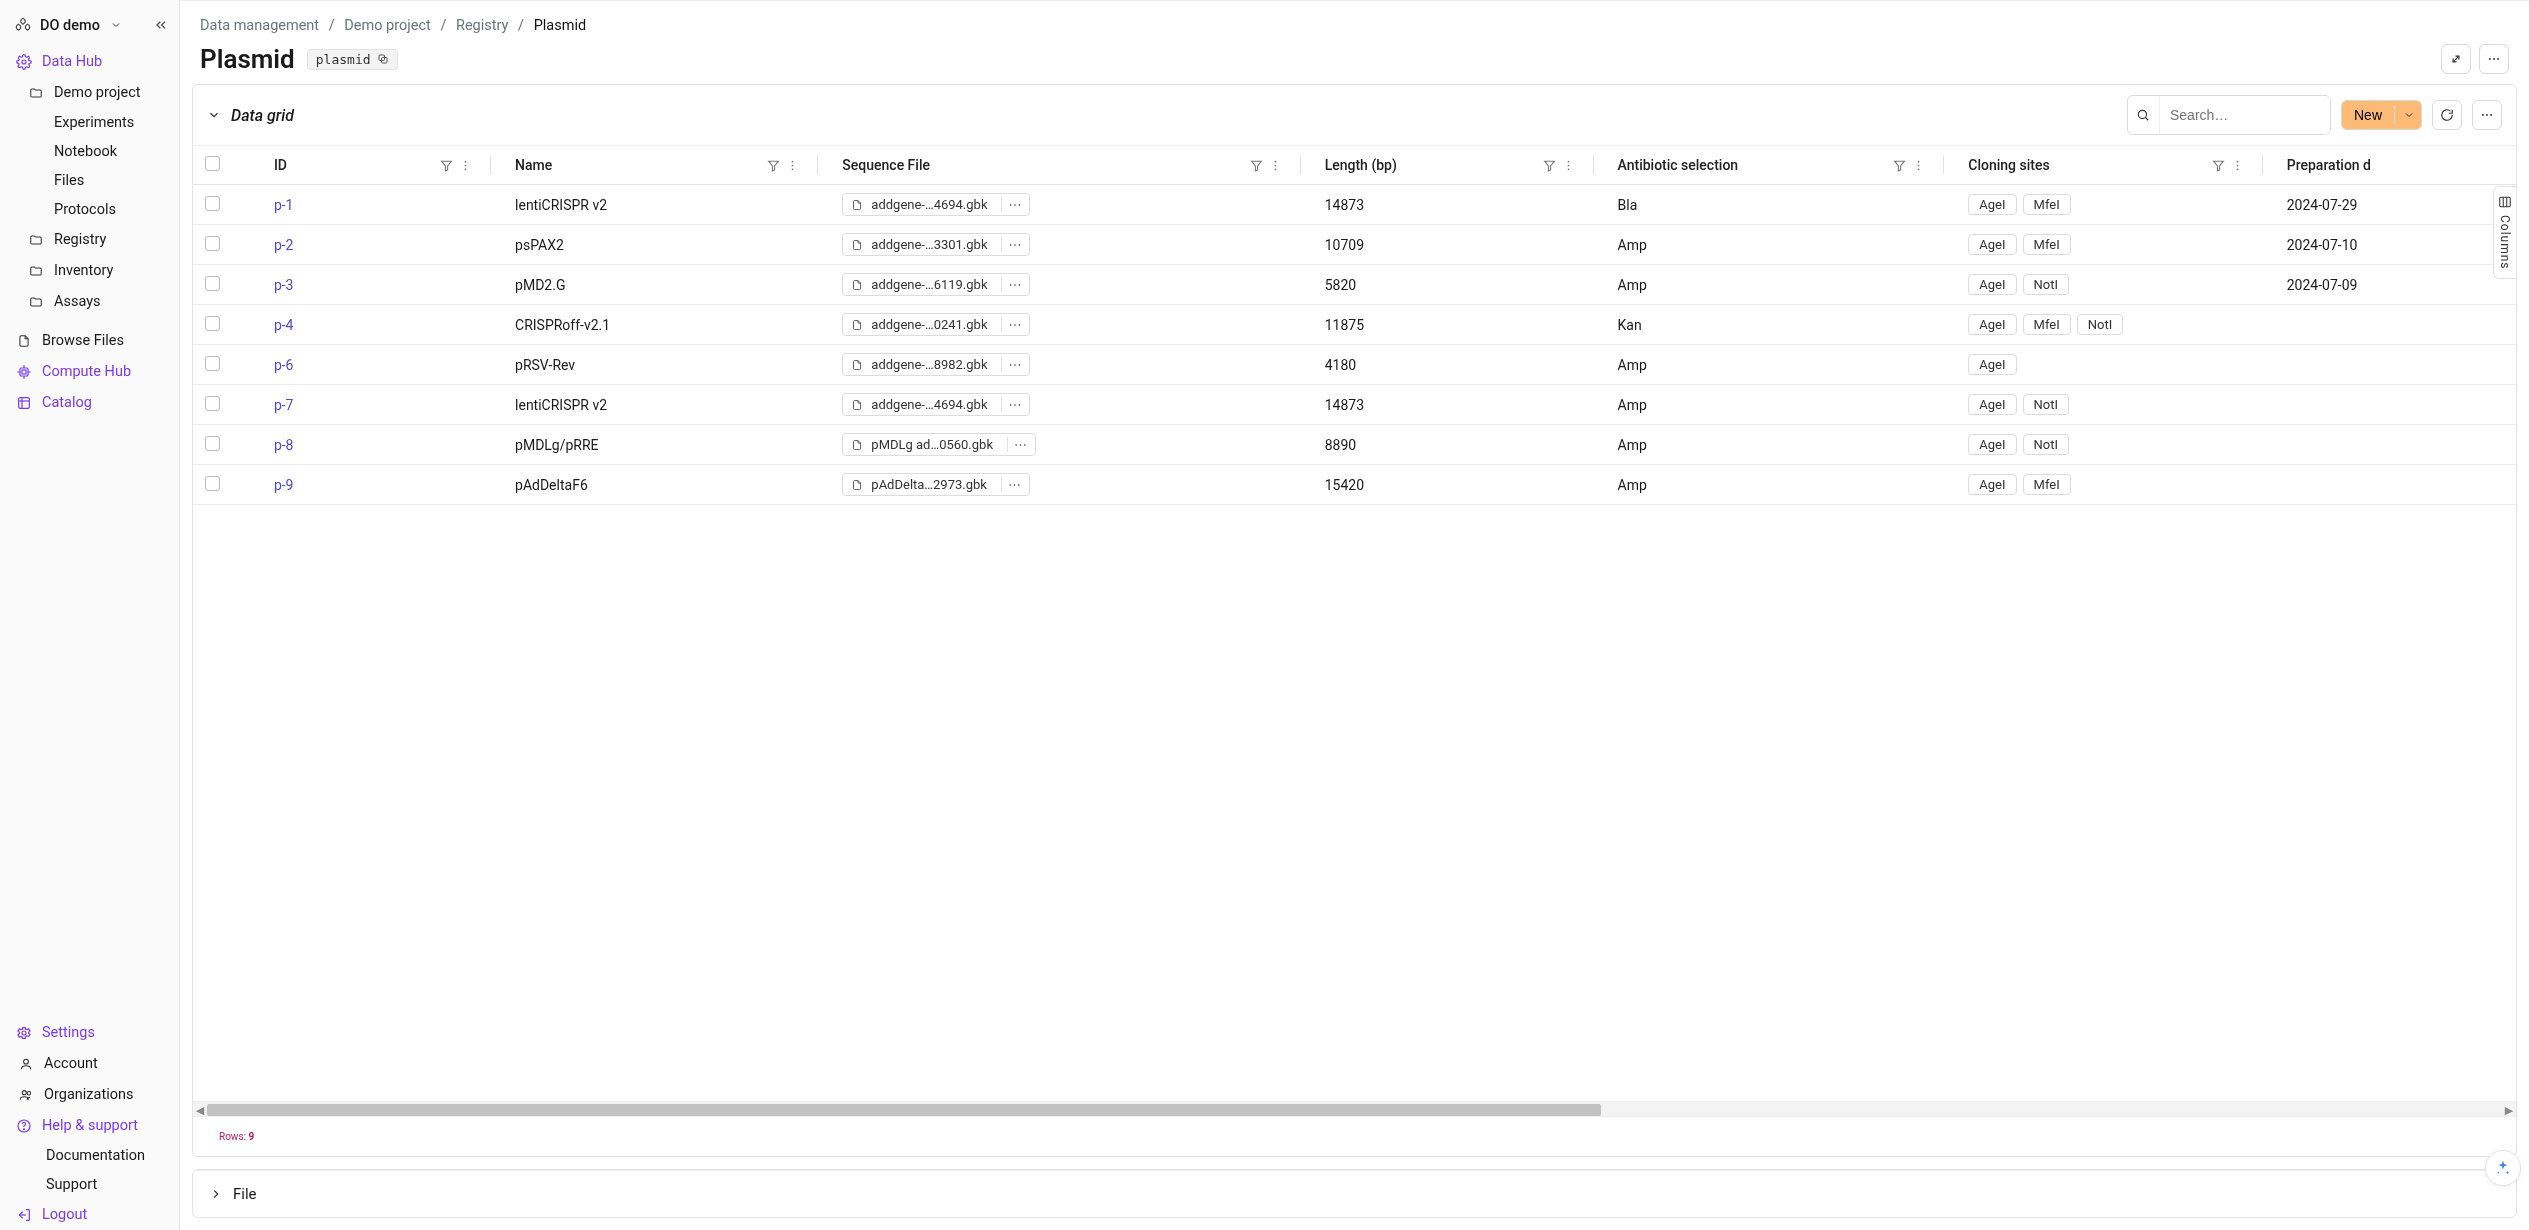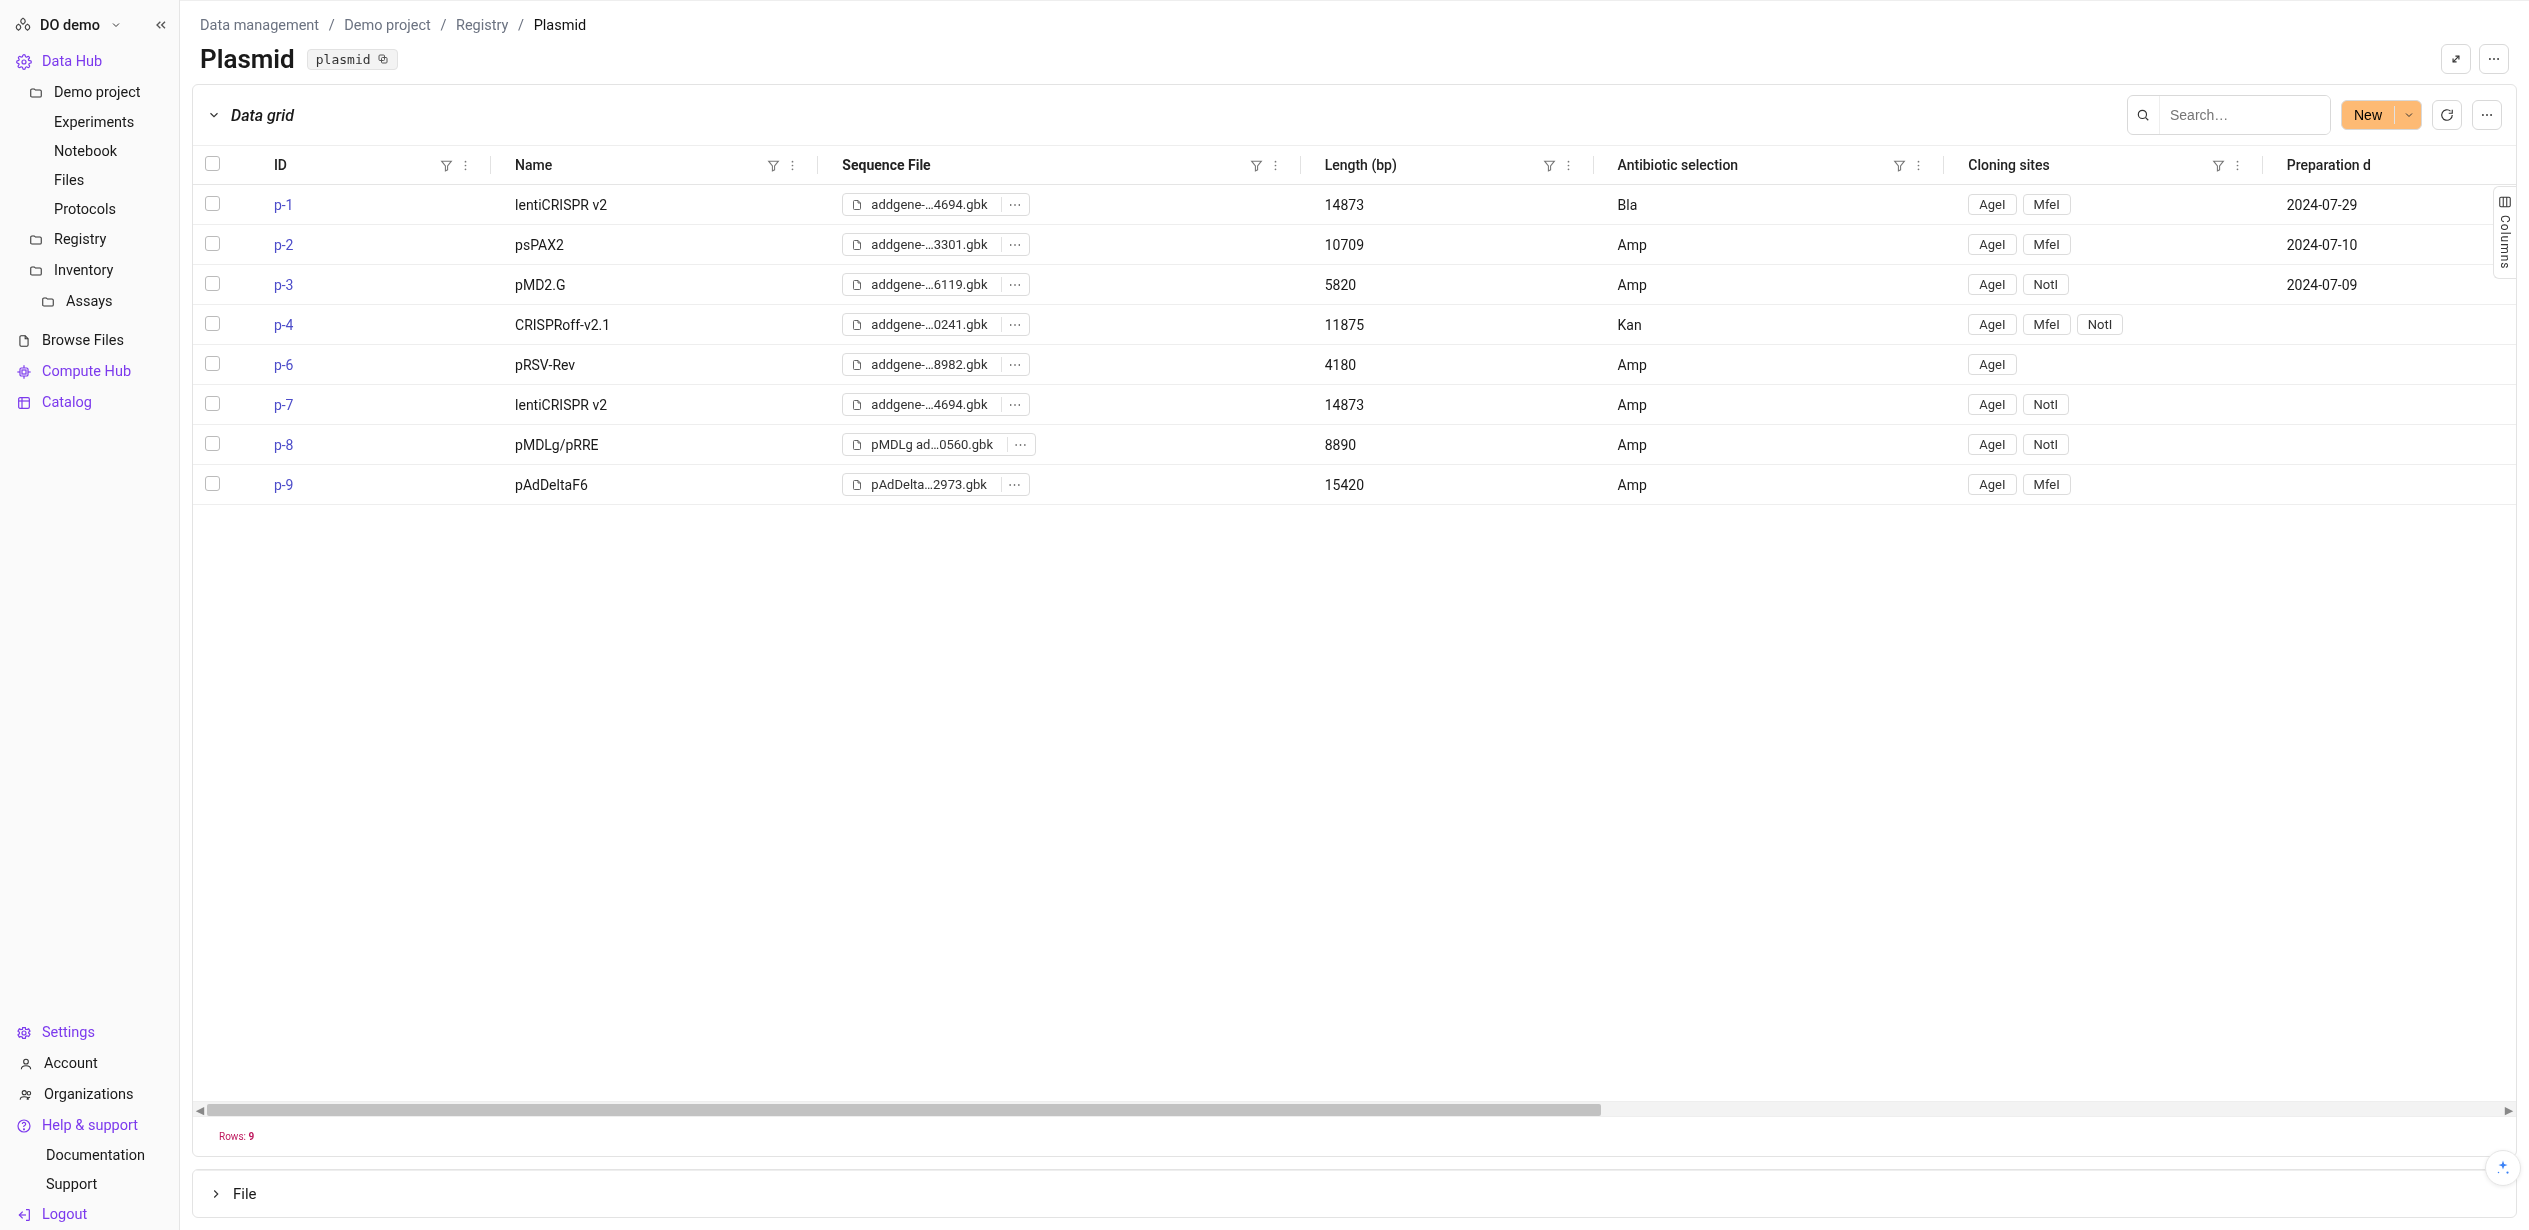--- a/index.html
+++ b/index.html
@@ -60,21 +60,21 @@
   
   .columns-tab { position:absolute; right:0; top:40px; background:#fff; border:1px solid #e3e3e3; border-right:none; border-radius:6px 0 0 6px; padding:8px 4px; display:flex; flex-direction:column; align-items:center; gap:6px; cursor:pointer; color:#333; }
   .columns-tab .lbl { writing-mode: vertical-rl; font-size:12px; letter-spacing:1px; }
   
   .fab { position:fixed; right:8px; bottom:44px; width:36px; height:36px; border-radius:50%; background:#fff; border:1px solid #e5e5e5; box-shadow:0 1px 4px rgba(0,0,0,0.08); display:flex; align-items:center; justify-content:center; cursor:pointer; }
   svg { display:block; }
   a { text-decoration:none; }
   th.col-check, td.col-check { width:40px; }
   th.col-id { width:140px; }
   th.col-name { width:190px; }
-  th.col-seq { width:280px;font-weight:bold; }
+  th.col-seq { width:280px; }
   th.col-len { width:170px; }
   th.col-ant { width:190px; }
   th.col-sites { width:180px; }
   th.col-prep { width:140px; }
   .muted { color:#6b7280; }
 </style>
 </head>
 <body>
 
 <div class="app">
@@ -133,21 +133,21 @@
         <span>Registry</span>
       </li>
       <li class="nav-item" style="padding-left:28px">
         <span class="icon">
             <svg width="14" height="14" viewBox="0 0 24 24" fill="none" stroke="#333" stroke-width="1.8">
               <path d="M3 7a2 2 0 0 1 2-2h4l2 2h8a2 2 0 0 1 2 2v8a2 2 0 0 1-2 2H5a2 2 0 0 1-2-2Z"></path>
             </svg>
           </span>
         <span>Inventory</span>
       </li>
-      <li class="nav-item" style="padding-left:40px">
+      <li class="nav-item" style="padding-left:28px">
         <span class="icon">
             <svg width="14" height="14" viewBox="0 0 24 24" fill="none" stroke="#333" stroke-width="1.8">
               <path d="M3 7a2 2 0 0 1 2-2h4l2 2h8a2 2 0 0 1 2 2v8a2 2 0 0 1-2 2H5a2 2 0 0 1-2-2Z"></path>
             </svg>
           </span>
         <span>Assays</span>
       </li>
     </ul>
 
     <ul class="nav-section" style="margin-top:8px">

